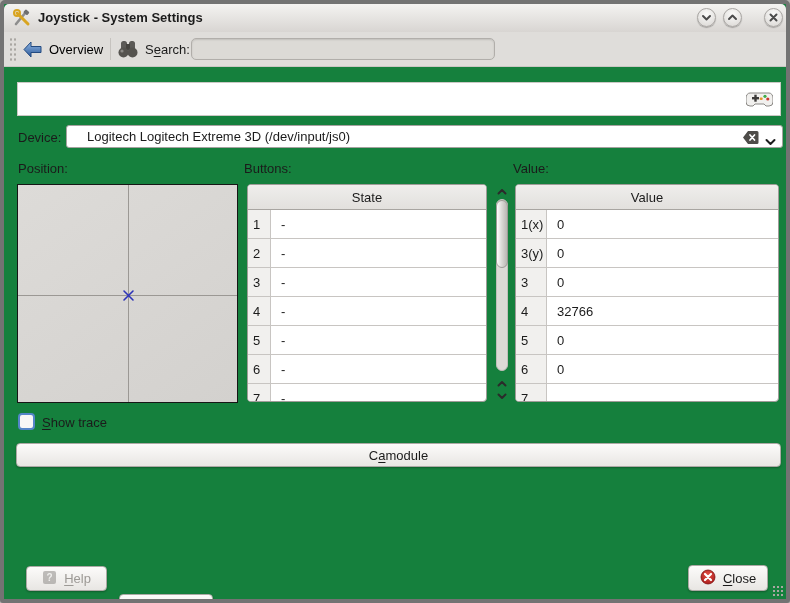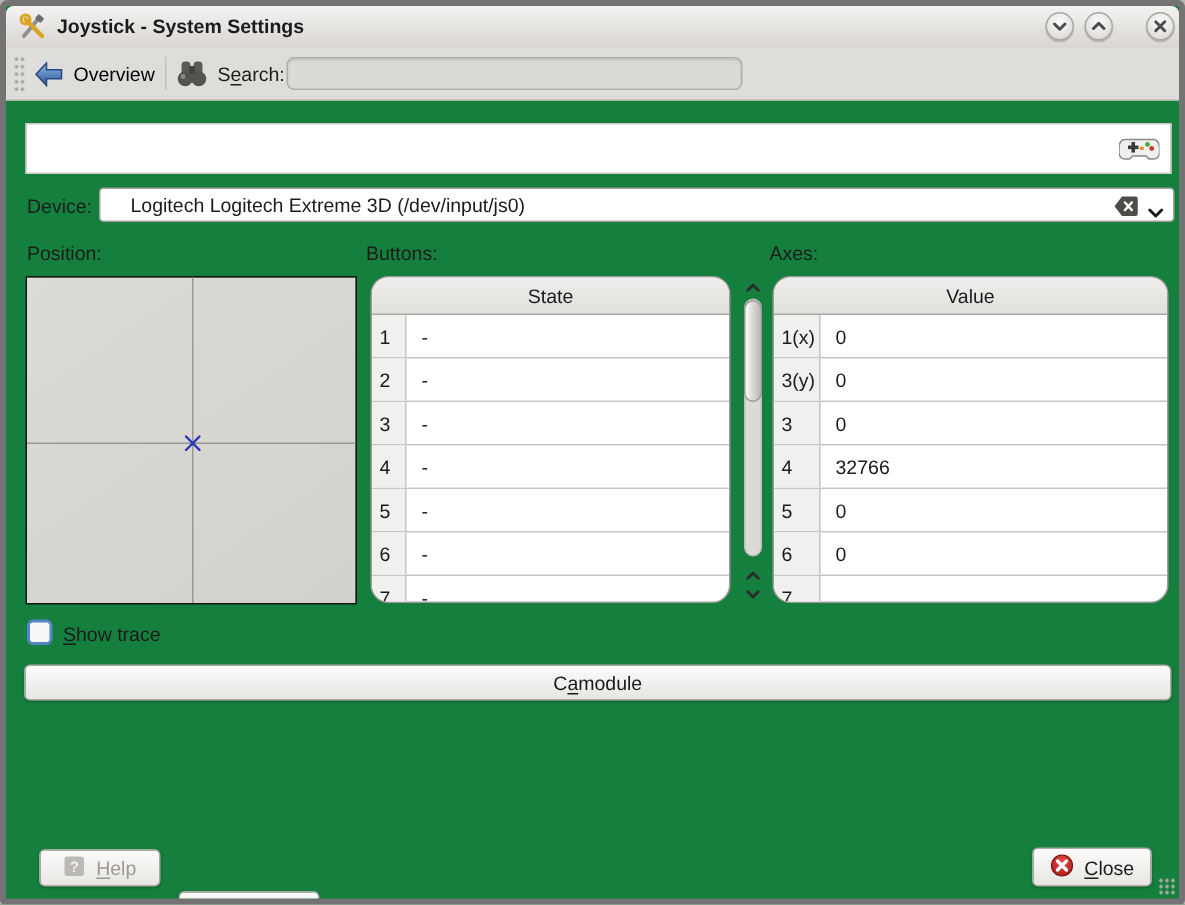--- a/index.html
+++ b/index.html
@@ -47,21 +47,21 @@
   .sec-lbl{position:absolute;top:157px;}
   .lbl-pos{left:14px}.lbl-btn{left:240px}.lbl-axes{left:509px}
   
   .pos-box{position:absolute;left:13px;top:180px;width:221px;height:219px;box-sizing:border-box;
     border:1px solid #161616;background:linear-gradient(145deg,#dddbd8,#d3d1ce);}
   .cross-v{position:absolute;left:110px;top:0;bottom:0;width:1px;background:#9b9894;}
   .cross-h{position:absolute;top:110px;left:0;right:0;height:1px;background:#9b9894;}
   .pos-marker{position:absolute;left:104px;top:104px;}
   
   .dtable{position:absolute;top:180px;height:218px;box-sizing:border-box;background:#fff;
-    border:1px solid #9f9c98;border-radius:12px;overflow:hidden;}
+    border:1px solid #9f9c98;border-radius:4px;overflow:hidden;}
   .btn-table{left:243px;width:240px;}
   .axes-table{left:511px;width:264px;}
   .t-header{height:24px;background:linear-gradient(#efeeec,#e2e0dd);border-bottom:1px solid #a8a5a1;
     display:flex;align-items:center;justify-content:center;}
   .t-body{height:193px;overflow:hidden;}
   .t-row{display:flex;height:29px;border-bottom:1px solid #c8c5c2;box-sizing:border-box;}
   .t-key{width:23px;background:#f1f0ee;border-right:1px solid #c8c5c2;box-sizing:border-box;
     display:flex;align-items:center;padding-left:5px;flex:none;}
   .axes-table .t-key{width:31px;}
   .t-val{flex:1;display:flex;align-items:center;padding-left:10px;}
@@ -174,21 +174,21 @@
     </span>
     <span class="combo-arrow">
       <svg width="11" height="8" viewBox="0 0 11 8">
         <polyline points="1.5,2 5.5,6 9.5,2" fill="none" stroke="#1c1c1c" stroke-width="2" stroke-linecap="round" stroke-linejoin="round"></polyline>
       </svg>
     </span>
   </div>
 
   <span class="sec-lbl lbl-pos">Position:</span>
   <span class="sec-lbl lbl-btn">Buttons:</span>
-  <span class="sec-lbl lbl-axes">Axes:</span>
+  <span class="sec-lbl lbl-axes">Value:</span>
 
   <div class="pos-box">
     <div class="cross-v"></div>
     <div class="cross-h"></div>
     <span class="pos-marker">
       <svg width="13" height="13" viewBox="0 0 13 13">
         <path d="M2,2 L11,11 M11,2 L2,11" stroke="#2e34b8" stroke-width="1.6" stroke-linecap="round"></path>
       </svg>
     </span>
   </div>

